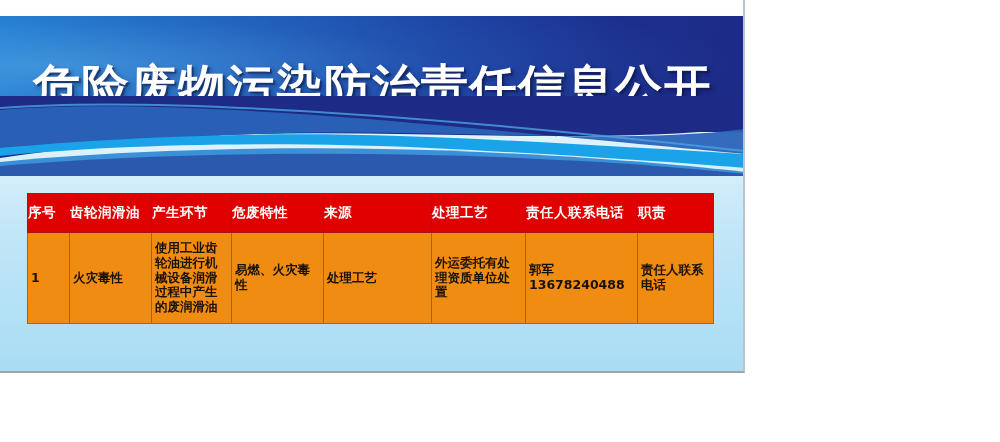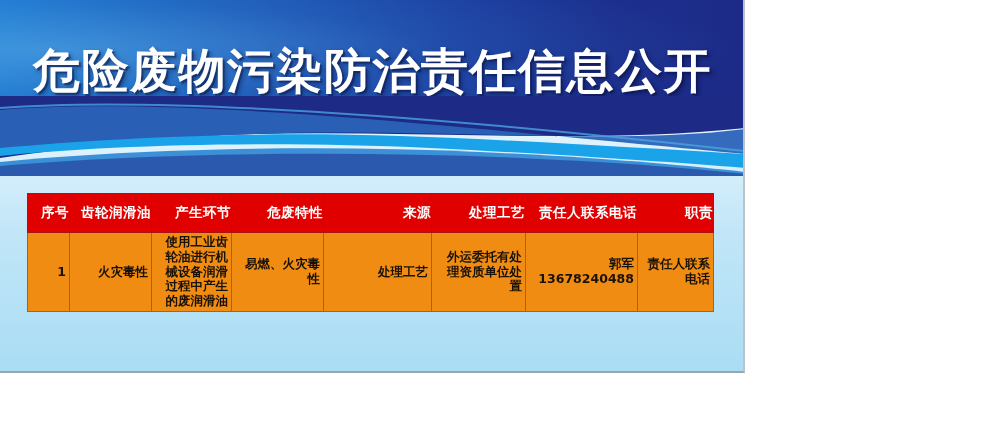--- a/index.html
+++ b/index.html
@@ -29,21 +29,21 @@
     overflow: hidden;
     background: linear-gradient(180deg, #ffffff 0%, #f2fbff 22%, #c2e6f8 62%, #a9ddf4 100%);
     border-bottom: 2px solid #9aa6ad;
     border-right: 2px solid #b9c3c9;
   }
 
   
   .header-band {
     position: absolute;
     left: 0;
-    top: 0;
+    top: 16px;
     width: 745px;
     height: 116px;
     overflow: hidden;
     background: linear-gradient(100deg,
        #1f7fd4 0%,
        #1d6cc6 16%,
        #1c55b4 38%,
        #1b3e9f 60%,
        #1c2f8e 80%,
        #1d2a86 100%);
@@ -105,21 +105,21 @@
 
   table.hw-table {
     border-collapse: collapse;
     width: 686px;
     table-layout: fixed;
   }
 
   table.hw-table th,
   table.hw-table td {
     border: 1px solid #7a5a2a;
-    text-align: right;
+    text-align: left;
     vertical-align: middle;
     font-family: "DejaVu Sans", "Liberation Sans", sans-serif;
   }
 
   table.hw-table th {
     background: #e00000;
     color: #ffffff;
     font-size: 13.5px;
     font-weight: 700;
     height: 39px;
@@ -127,21 +127,21 @@
     border-color: #a81414;
   }
 
   table.hw-table td {
     background: #f08c12;
     color: #1a1208;
     font-size: 12.5px;
     font-weight: 700;
     height: 70px;
     line-height: 1.18;
-    padding: 2px 3px;
+    padding: 8px 3px;
     border-color: #9a6a18;
   }
 
   td.num-cell { font-size: 13px; }
   td.wide-text { font-size: 11.5px; line-height: 1.16; }
   td.phone-cell { font-size: 12.5px; line-height: 1.3; }
 
   
   col.c0 { width: 42px; }
   col.c1 { width: 82px; }

